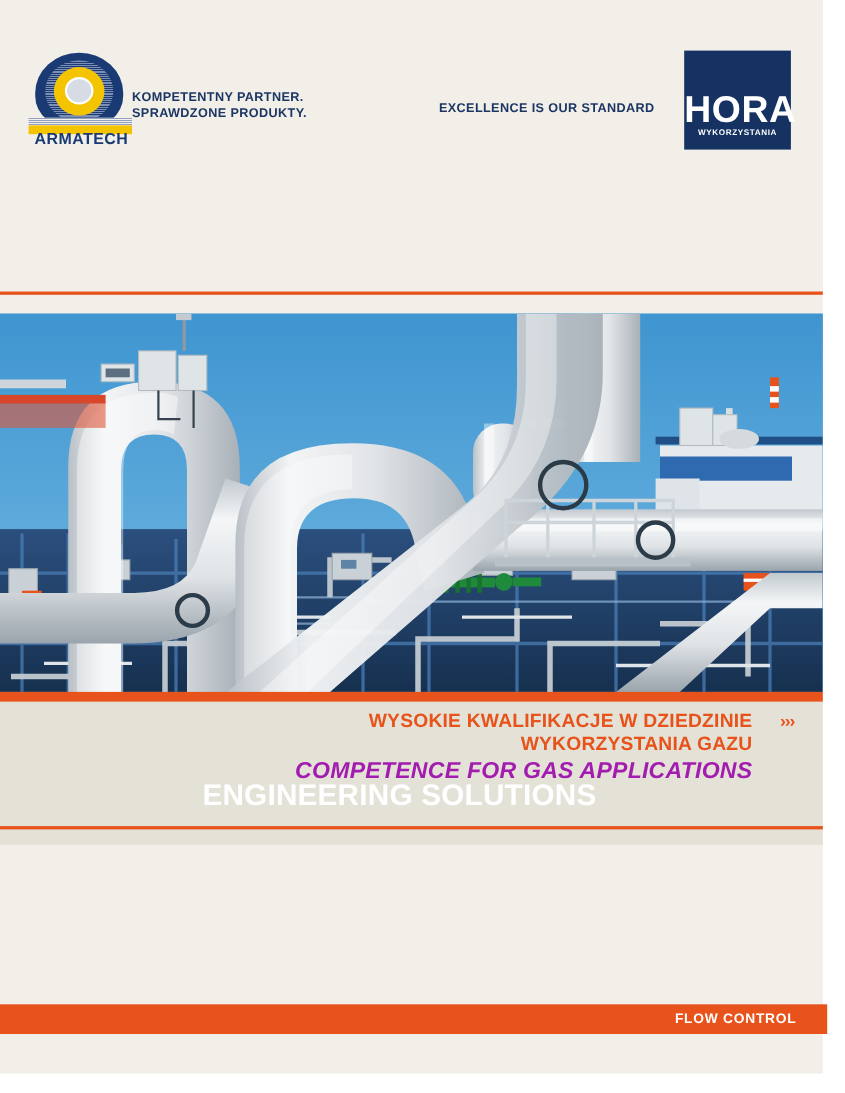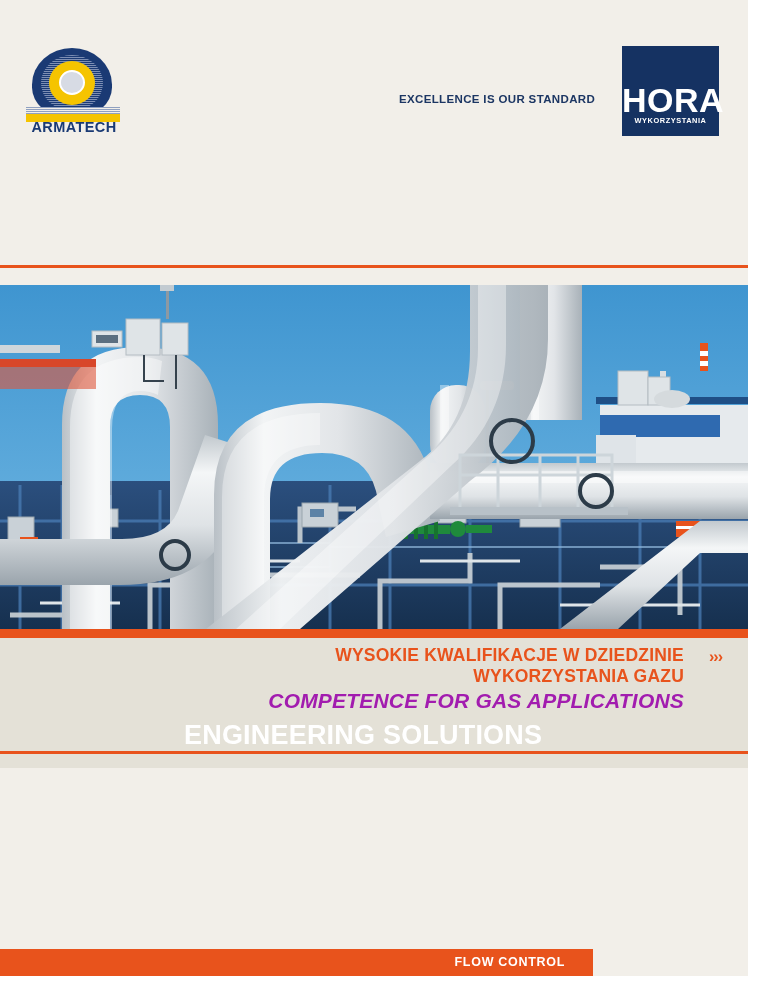--- a/index.html
+++ b/index.html
@@ -246,29 +246,28 @@
   .title-sub {
     position: absolute;
     left: 184px;
     top: 70px;
     color: #ffffff;
     font-size: 27px;
     font-weight: bold;
     letter-spacing: 0.2px;
     line-height: 30px;
     white-space: nowrap;
-    margin-top: 12px;
   }
 
   
   .footer-bar {
     position: absolute;
     left: 0;
-    top: 949px;
-    width: 593px;
+    top: 913px;
+    width: 752px;
     height: 27px;
     background: #e8531c;
   }
   .footer-label {
     position: absolute;
     right: 28px;
     top: 6px;
     color: #ffffff;
     font-size: 12.5px;
     font-weight: bold;
@@ -287,20 +286,24 @@
       <div class="arm-disc">
         <div class="arm-ring1"></div>
         <div class="arm-ring2"></div>
         <div class="arm-hole"></div>
       </div>
       <div class="arm-stripes"></div>
       <div class="arm-yellowbar"></div>
       <div class="arm-wordmark">ARMATECH</div>
     </div>
 
+    <div class="tagline-pl">
+      <div>KOMPETENTNY PARTNER.</div>
+      <div>SPRAWDZONE PRODUKTY.</div>
+    </div>
 
     <div class="tagline-en">EXCELLENCE IS OUR STANDARD</div>
 
     <div class="hora-box">
       <div class="hora-name">HORA</div>
       <div class="hora-sub">WYKORZYSTANIA</div>
     </div>
   </div>
 
   <div class="rule-orange rule-top"></div>

